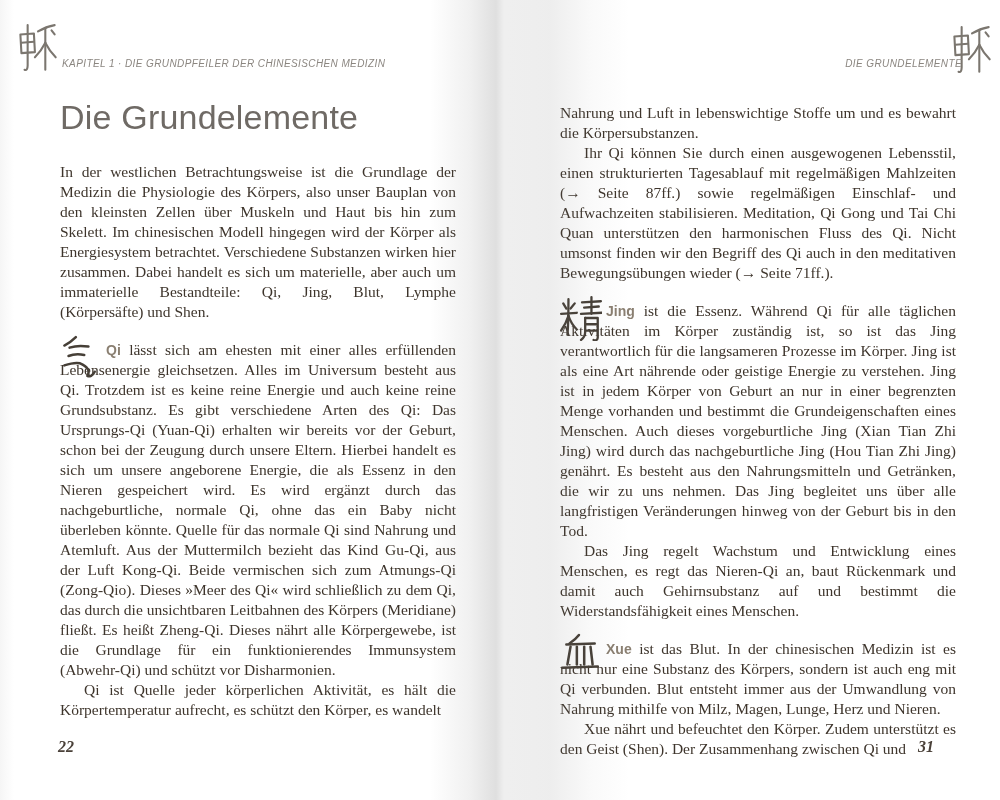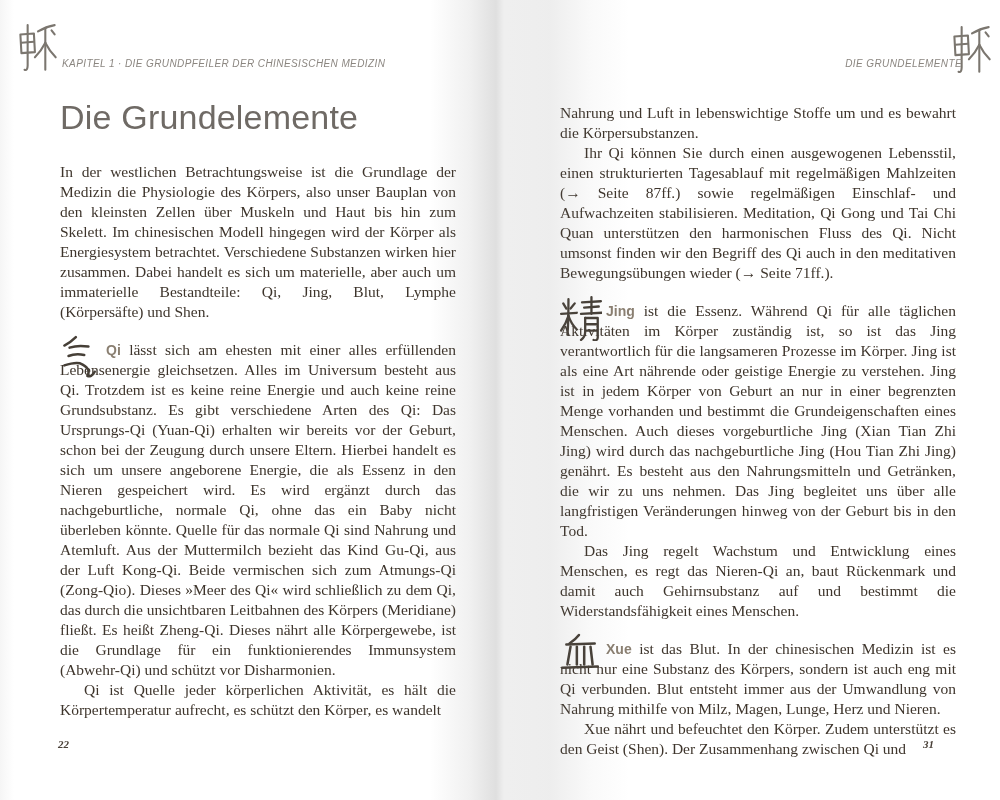--- a/index.html
+++ b/index.html
@@ -83,21 +83,21 @@
     font-weight:700;
     font-size:14px;
     color:#8a7f71;
   }
 
   
   .pagenum{
     position:absolute;top:738px;
     font-family:"Liberation Serif",serif;
     font-style:italic;font-weight:700;
-    font-size:11px;color:#4a4139;
+    font-size:16px;color:#4a4139;
   }
   .page-left .pagenum{left:-2px;}
   .page-right .pagenum{right:22px;}
 </style>
 </head>
 <body>
 
 <div class="spread">
 
   <div class="page page-left">

